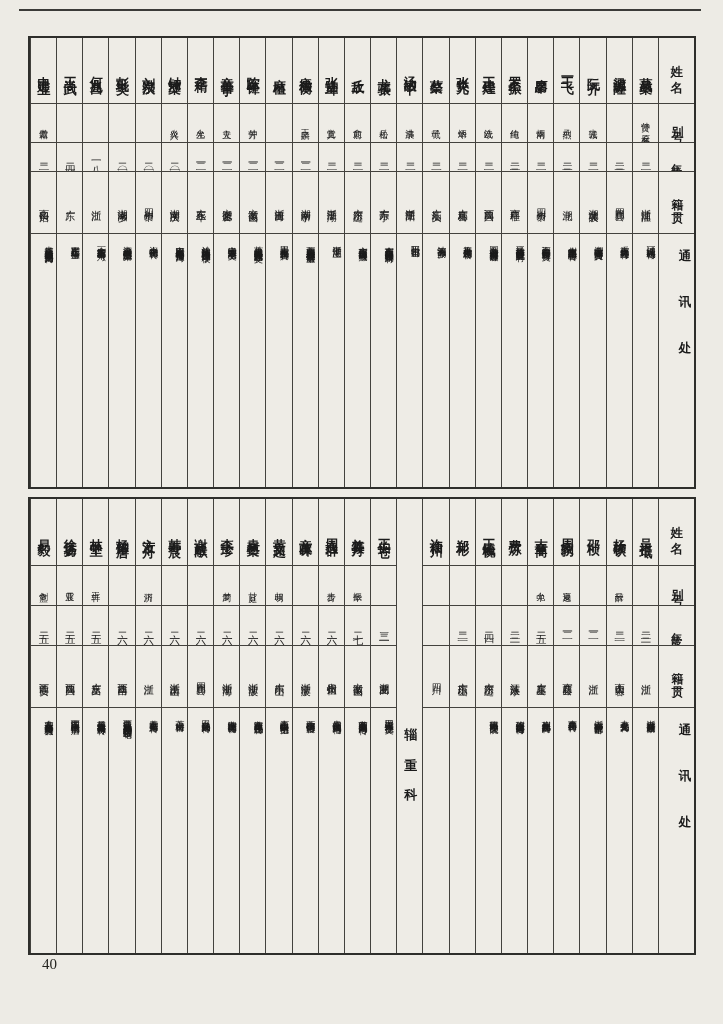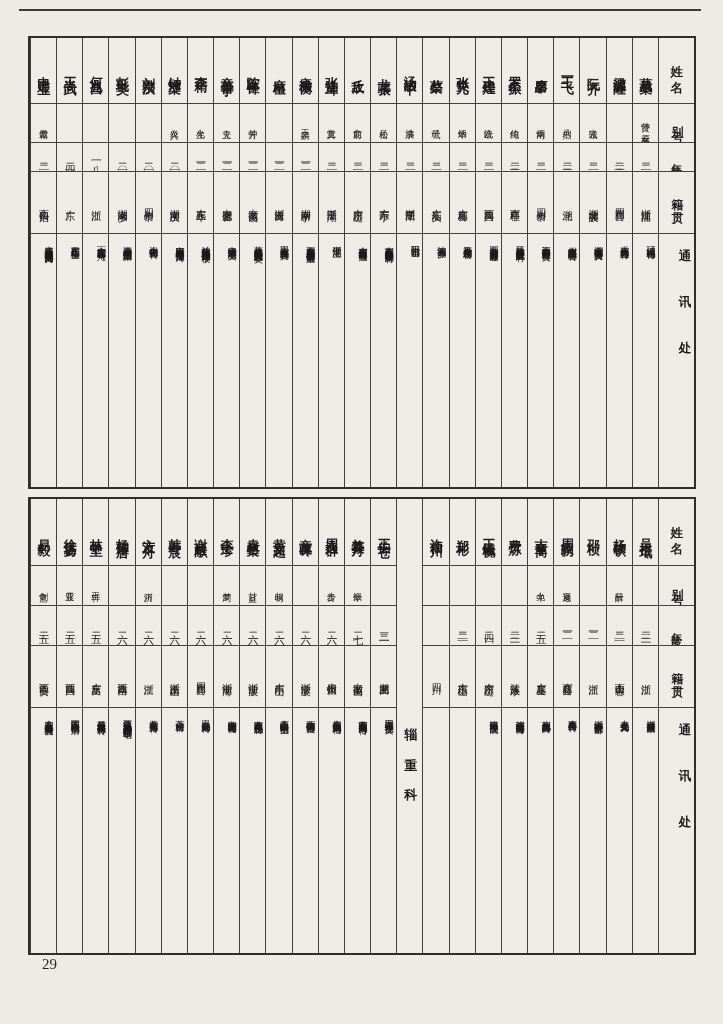--- a/index.html
+++ b/index.html
@@ -900,13 +900,13 @@
       </div>
       <div class="cell origin">
         <span class="v originv">江西吉安</span>
       </div>
       <div class="cell address">
         <span class="v addressv">吉安县永和市水隆号转塘头村</span>
       </div>
     </div>
   </div>
 
-<span class="page-number">29</span>
+<span class="page-number">40</span>
 
 </body></html>

